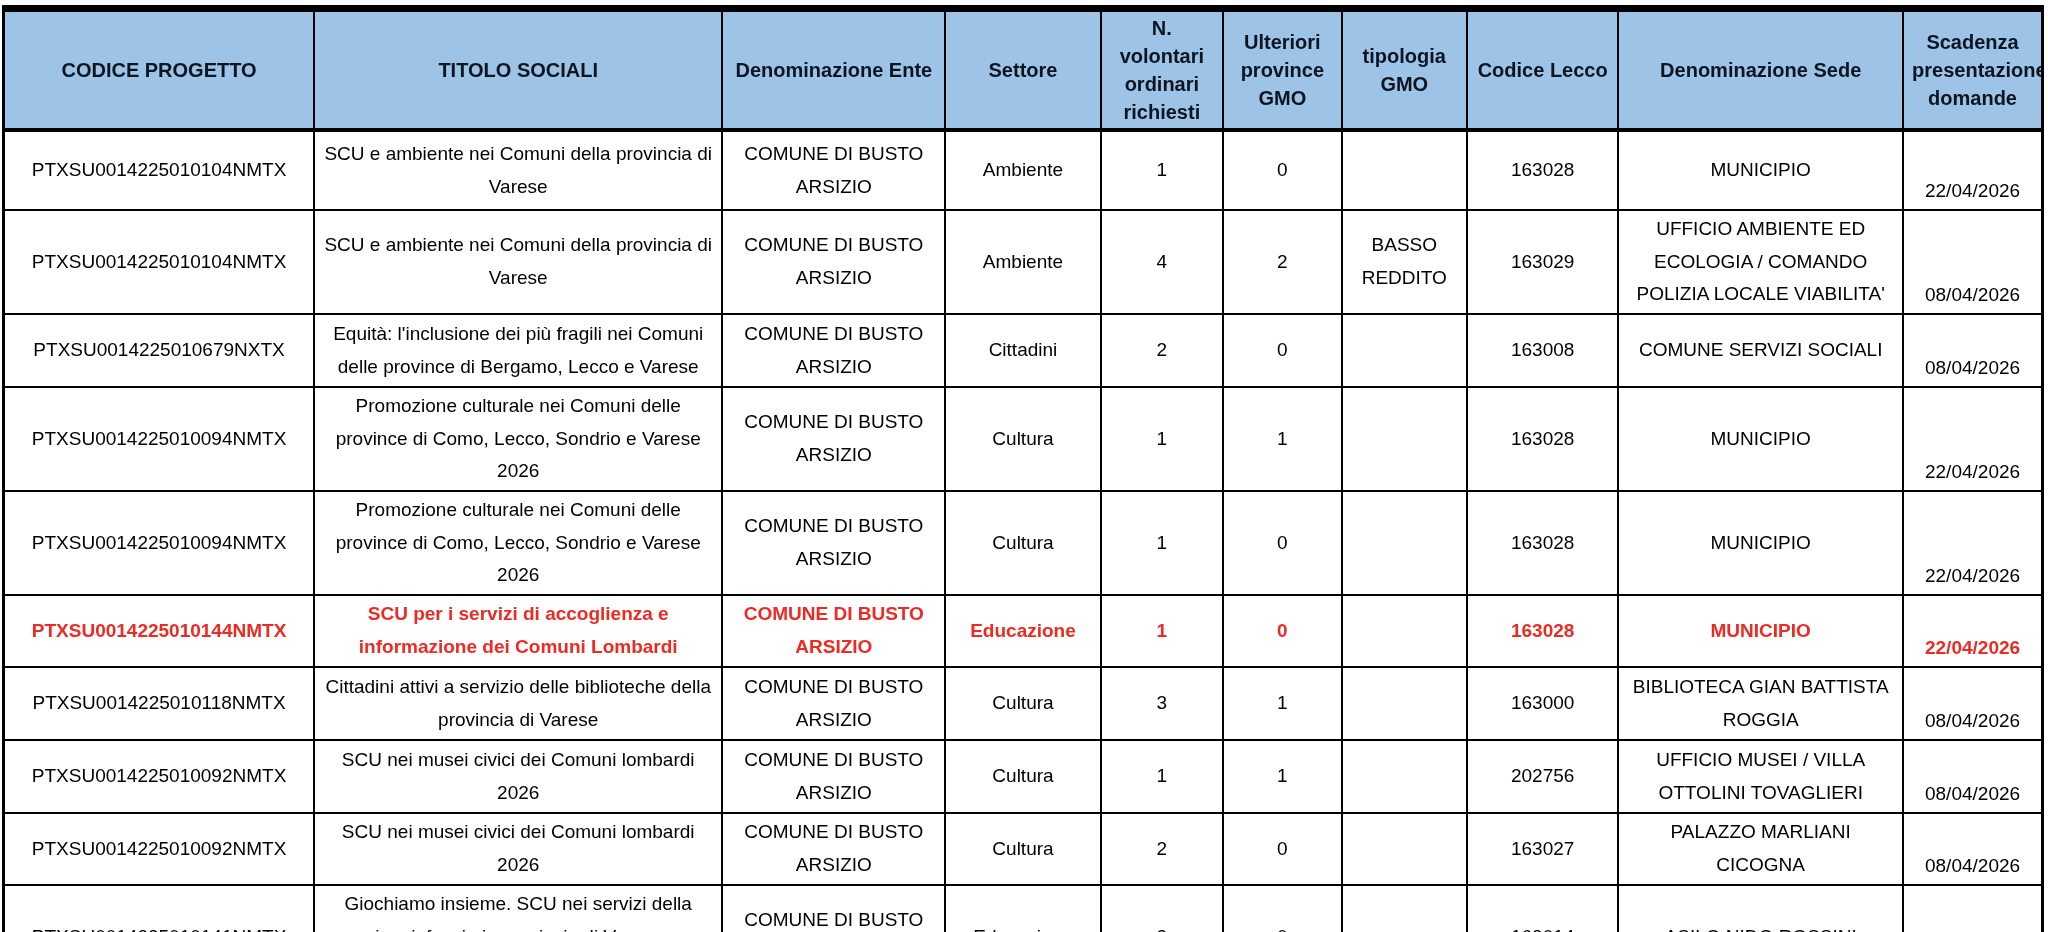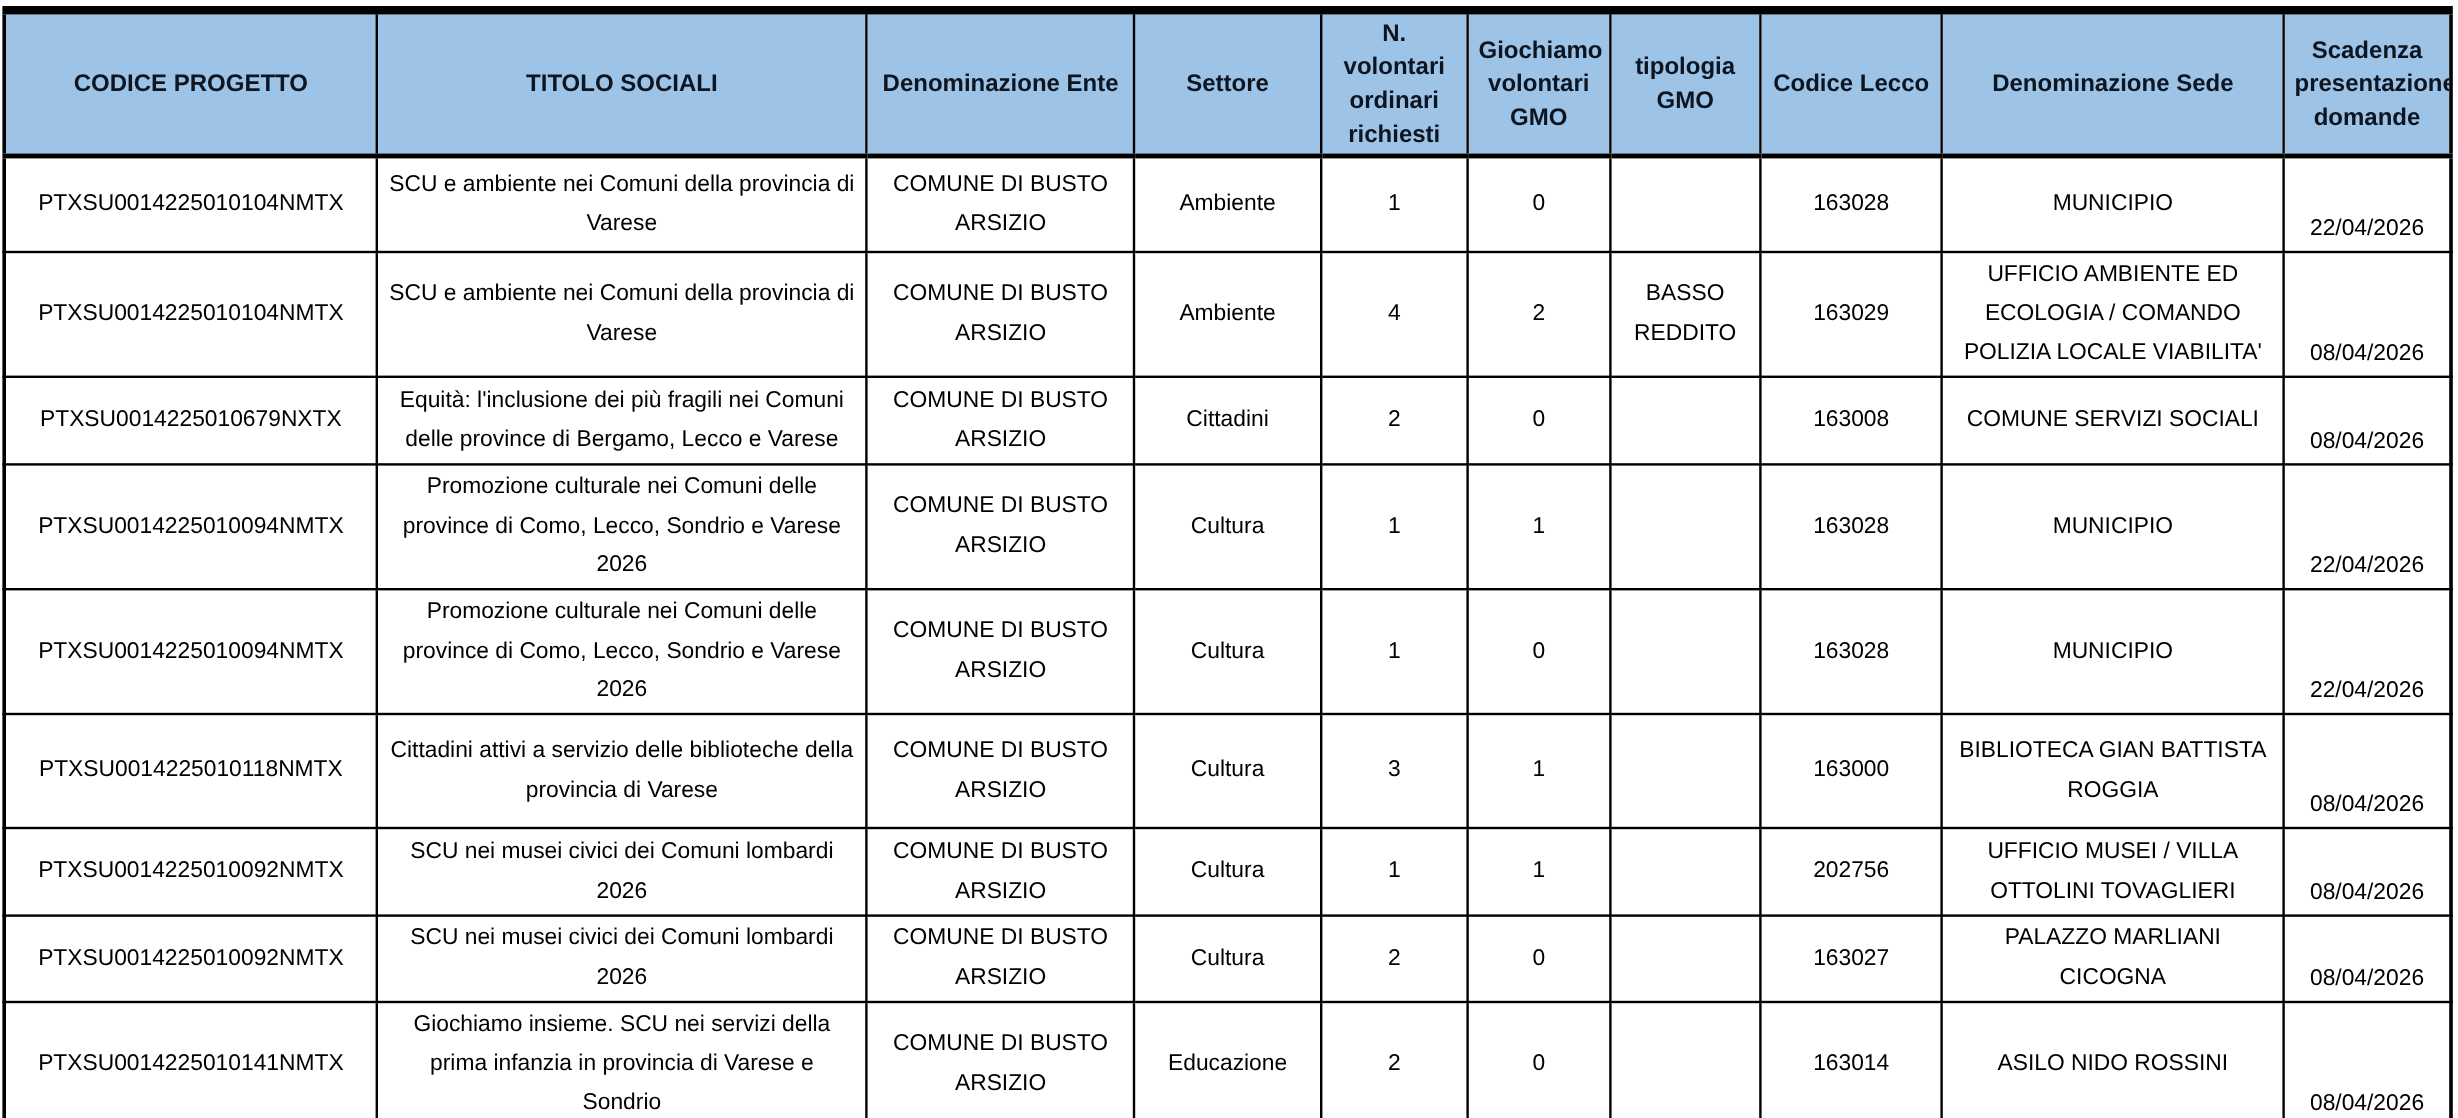--- a/index.html
+++ b/index.html
@@ -73,21 +73,21 @@
         <col style="width: 13.965%;">
         <col style="width: 6.836%;">
       </colgroup>
     <thead>
       <tr>
           <th>CODICE PROGETTO</th>
           <th>TITOLO SOCIALI</th>
           <th>Denominazione Ente</th>
           <th>Settore</th>
           <th>N. volontari ordinari richiesti</th>
-          <th>Giochiamo volontari GMO</th>
+          <th>Ulteriori province GMO</th>
           <th>tipologia GMO</th>
           <th>Codice Lecco</th>
           <th>Denominazione Sede</th>
           <th>Scadenza presentazione domande</th>
         </tr>
     </thead>
     <tbody>
         <tr style="height: 80px;">
           <td>PTXSU0014225010104NMTX</td>
           <td>SCU e ambiente nei Comuni della provincia di Varese</td>
@@ -141,21 +141,33 @@
           <td>Promozione culturale nei Comuni delle province di Como, Lecco, Sondrio e Varese 2026</td>
           <td>COMUNE DI BUSTO ARSIZIO</td>
           <td>Cultura</td>
           <td>1</td>
           <td>0</td>
           <td></td>
           <td>163028</td>
           <td>MUNICIPIO</td>
           <td class="date-cell">22/04/2026</td>
         </tr>
-        <tr style="height: 95px;">
+        <tr class="highlight" style="height: 72px; --hl: #ee2a22;">
+          <td>PTXSU0014225010144NMTX</td>
+          <td>SCU per i servizi di accoglienza e informazione dei Comuni Lombardi</td>
+          <td>COMUNE DI BUSTO ARSIZIO</td>
+          <td>Educazione</td>
+          <td>1</td>
+          <td>0</td>
+          <td></td>
+          <td>163028</td>
+          <td>MUNICIPIO</td>
+          <td class="date-cell">22/04/2026</td>
+        </tr>
+        <tr style="height: 73px;">
           <td>PTXSU0014225010118NMTX</td>
           <td>Cittadini attivi a servizio delle biblioteche della provincia di Varese</td>
           <td>COMUNE DI BUSTO ARSIZIO</td>
           <td>Cultura</td>
           <td>3</td>
           <td>1</td>
           <td></td>
           <td>163000</td>
           <td>BIBLIOTECA GIAN BATTISTA ROGGIA</td>
           <td class="date-cell">08/04/2026</td>

